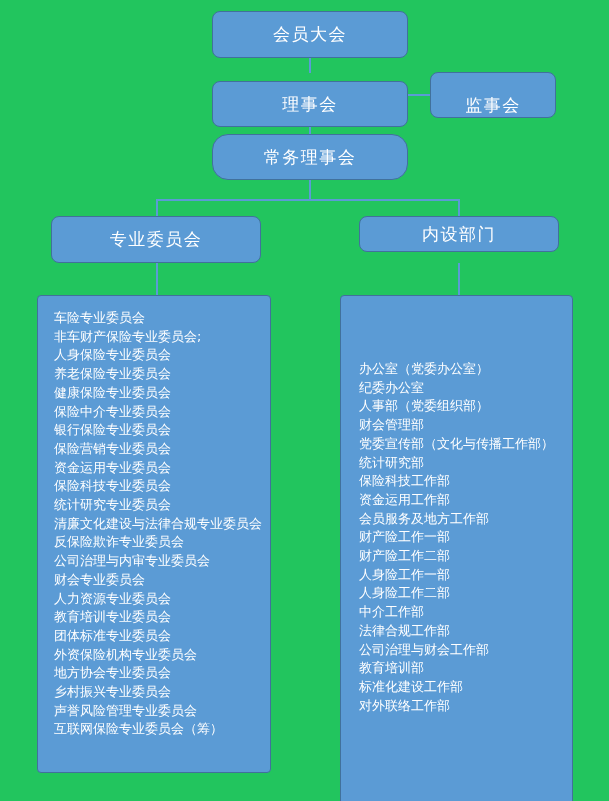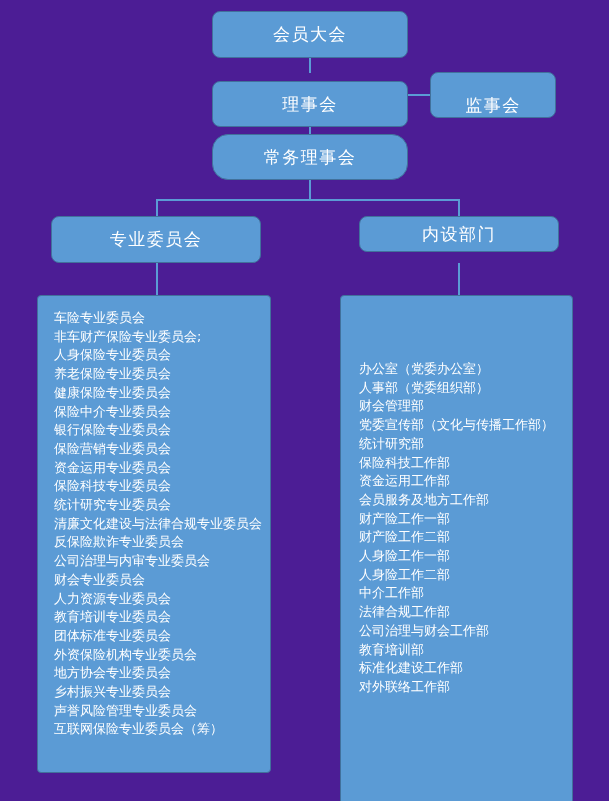--- a/index.html
+++ b/index.html
@@ -1,20 +1,20 @@
 <!DOCTYPE html>
 <html style="--fill: #5B9BD5; --stroke: #41719C; --line: #5B9BD5; --text: #FFFFFF;"><head>
 <meta charset="utf-8">
 <style>
   html, body { margin: 0; padding: 0; background: #ffffff; }
   .canvas {
     position: relative;
     width: 609px;
     height: 801px;
-    background: #4c1d95;
+    background: #22c55e;
     font-family: "DejaVu Sans", sans-serif;
     overflow: hidden;
   }
   .node {
     position: absolute;
     box-sizing: border-box;
     background: var(--fill, #5B9BD5);
     border: 1.5px solid var(--stroke, #41719C);
     border-radius: 8px;
     color: var(--text, #ffffff);
@@ -127,20 +127,21 @@
         <div class="list-item">外资保险机构专业委员会</div>
         <div class="list-item">地方协会专业委员会</div>
         <div class="list-item">乡村振兴专业委员会</div>
         <div class="list-item">声誉风险管理专业委员会</div>
         <div class="list-item">互联网保险专业委员会（筹）</div>
       </div>
   </div>
   <div class="panel panel-right">
     <div class="panel-list">
         <div class="list-item">办公室（党委办公室）</div>
+        <div class="list-item">纪委办公室</div>
         <div class="list-item">人事部（党委组织部）</div>
         <div class="list-item">财会管理部</div>
         <div class="list-item">党委宣传部（文化与传播工作部）</div>
         <div class="list-item">统计研究部</div>
         <div class="list-item">保险科技工作部</div>
         <div class="list-item">资金运用工作部</div>
         <div class="list-item">会员服务及地方工作部</div>
         <div class="list-item">财产险工作一部</div>
         <div class="list-item">财产险工作二部</div>
         <div class="list-item">人身险工作一部</div>

